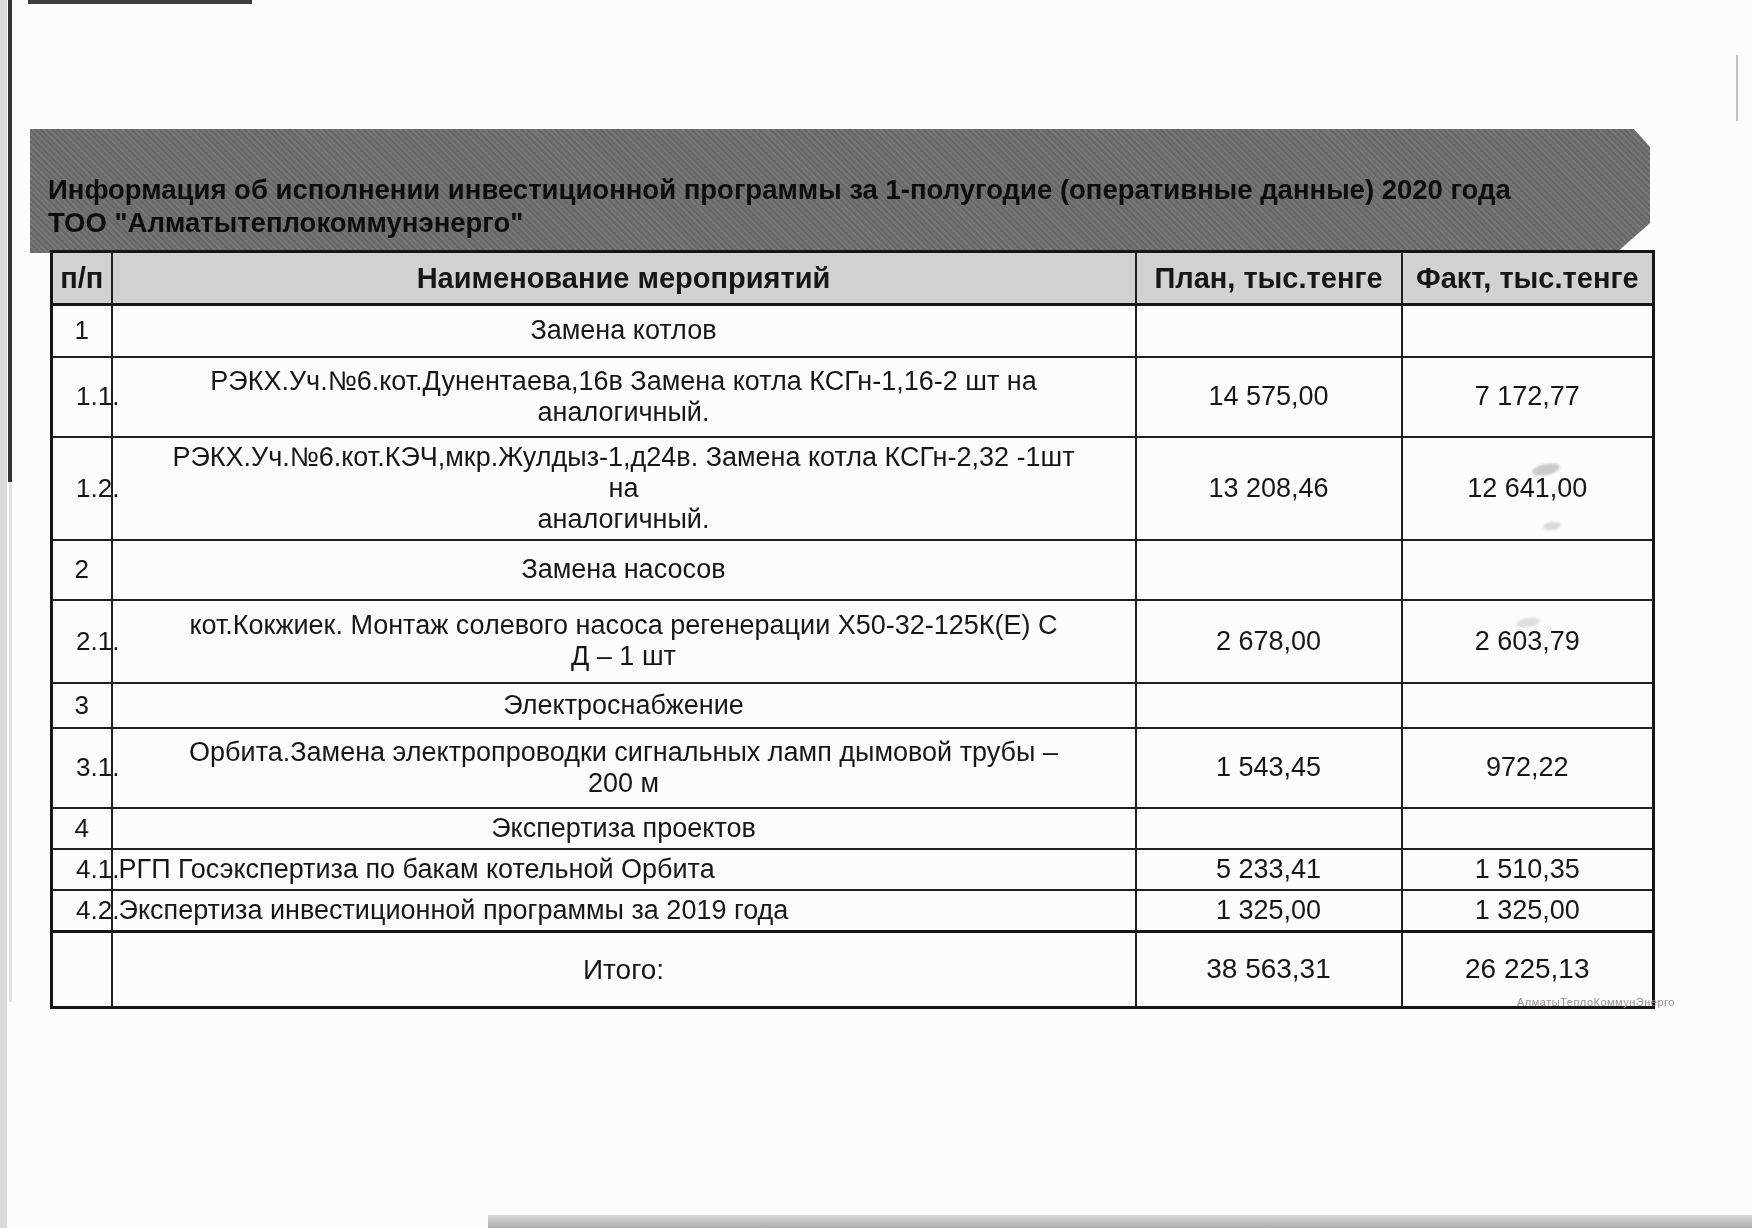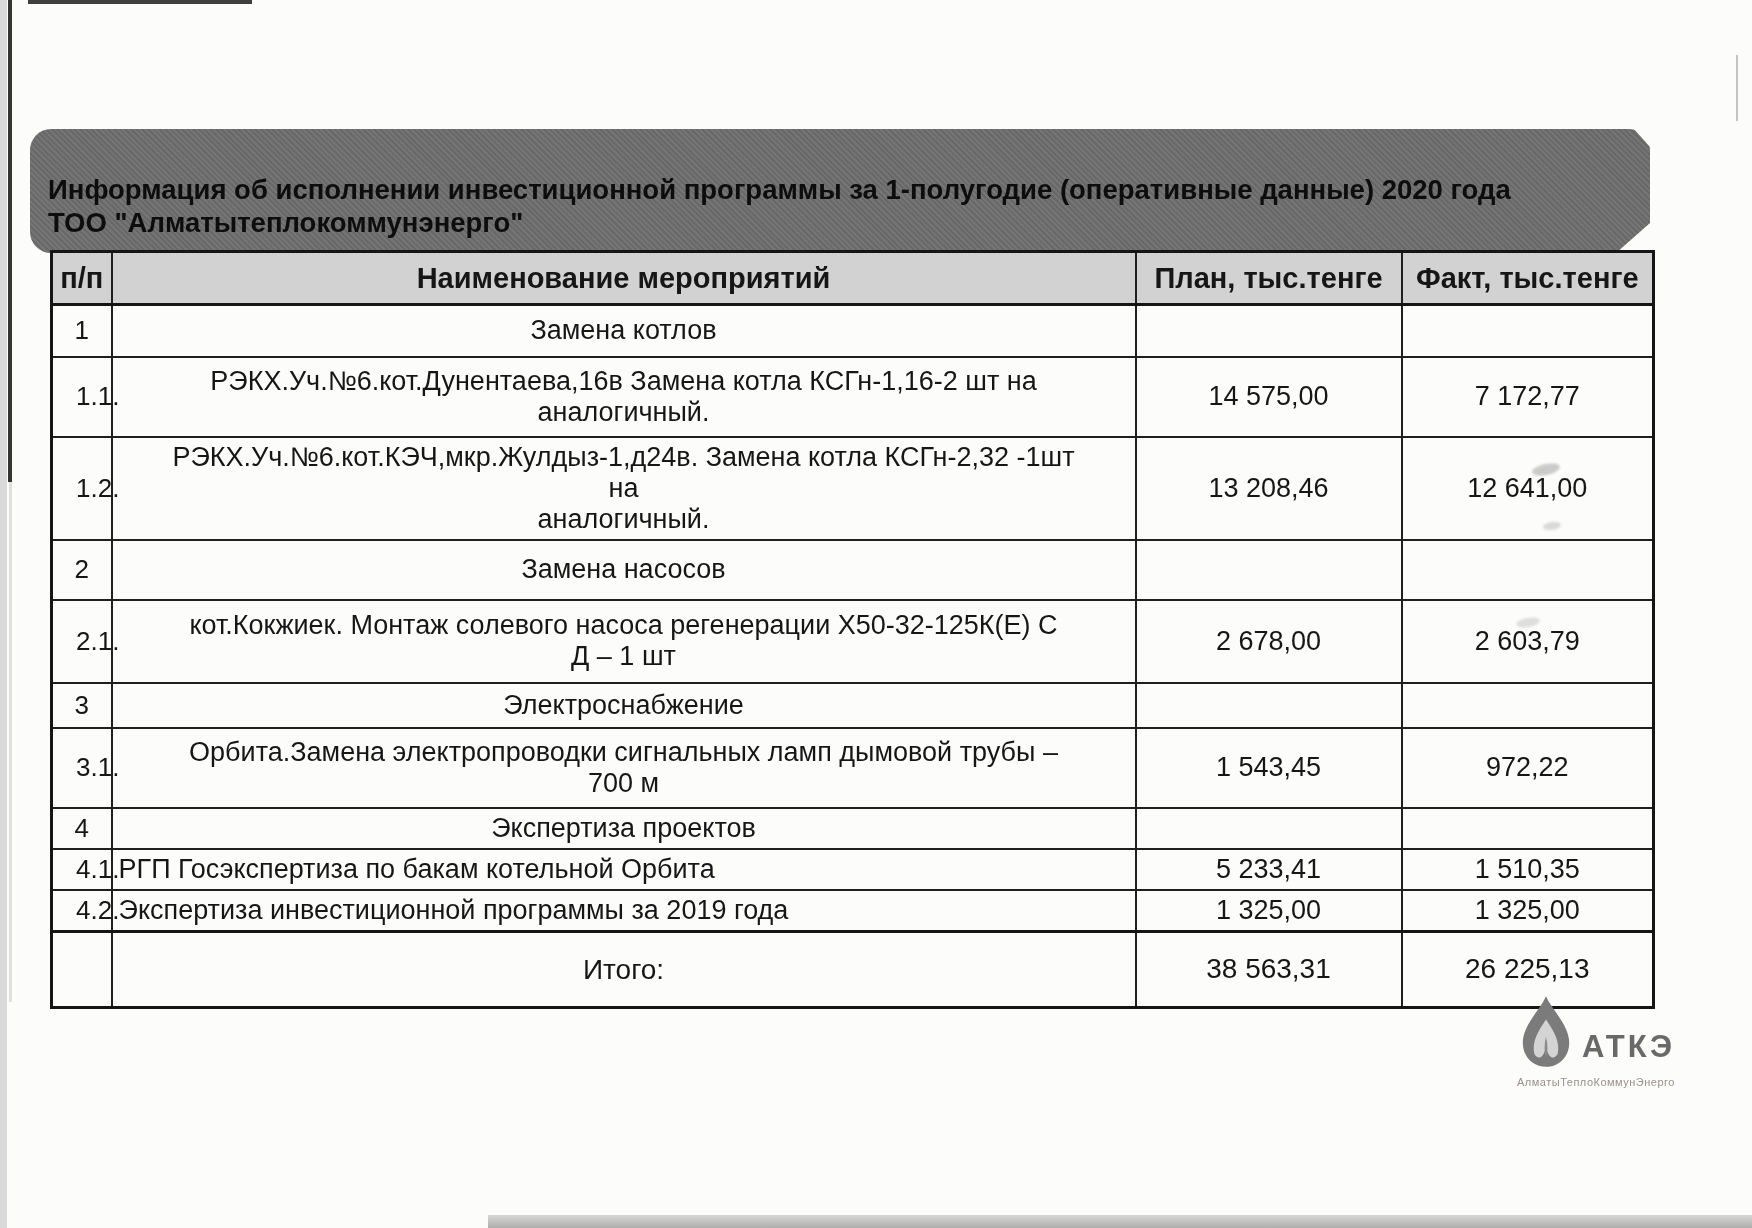--- a/index.html
+++ b/index.html
@@ -28,21 +28,20 @@
   
   .banner {
     position:absolute; left:30px; top:129px; width:1620px;
     background:#6e6e6e;
     background-image:repeating-linear-gradient(45deg, rgba(255,255,255,.05) 0 2px, rgba(0,0,0,.06) 2px 4px);
     color:#0d0d0d;
     font-weight:bold; font-size:27.5px; line-height:33px;
     padding:11px 20px 14px 18px;
     white-space:pre-line;
     clip-path:polygon(0 0, calc(100% - 16px) 0, 100% 18px, 100% calc(100% - 30px), calc(100% - 34px) 100%, 0 100%);
-    border-radius:21px;
   }
 
   
   table.main {
     position:absolute; left:50px; top:250px; width:1602px;
     border-collapse:collapse; table-layout:fixed;
     border:3px solid #151515;
   }
   th, td { border:2px solid #1f1f1f; vertical-align:middle; }
   thead th {
@@ -133,21 +132,21 @@
   </tr>
       <tr class="variant-category" style="height: 45px;">
     <td class="num">3</td>
     <td class="name">Электроснабжение</td>
     <td class="val"></td>
     <td class="val"></td>
   </tr>
       <tr class="variant-item" style="height: 80px;">
     <td class="num">3.1.</td>
     <td class="name">Орбита.Замена электропроводки сигнальных ламп дымовой трубы –
-700 м</td>
+200 м</td>
     <td class="val">1 543,45</td>
     <td class="val">972,22</td>
   </tr>
       <tr class="variant-category" style="height: 40px;">
     <td class="num">4</td>
     <td class="name">Экспертиза проектов</td>
     <td class="val"></td>
     <td class="val"></td>
   </tr>
       <tr class="variant-item-left" style="height: 40px;">
@@ -167,24 +166,14 @@
     <tr class="total-row" style="height:76px">
       <td class="num"></td>
       <td class="name">Итого:</td>
       <td class="val">38 563,31</td>
       <td class="val">26 225,13</td>
     </tr>
   </tbody>
 </table>
 
 <div class="logo">
-  <div class="logo-row">
-    <span>
-      <svg width="58" height="76" viewBox="0 0 60 78">
-        <path d="M30 2 C 24 16, 6 32, 6 50 C 6 65, 17 75, 30 75 C 43 75, 54 65, 54 50 C 54 32, 36 16, 30 2 Z" fill="#7b7b7b"></path>
-        <path d="M30 26 C 22 38, 15 49, 18 62 C 24 70, 29 63, 30 52 C 31 63, 36 70, 42 62 C 45 49, 38 38, 30 26 Z" fill="#d4d4d4"></path>
-        <path d="M30 44 C 28 52, 28 60, 30 66 C 32 60, 32 52, 30 44 Z" fill="#8a8a8a"></path>
-      </svg>
-    </span>
-    <span class="logo-acronym">АТКЭ</span>
-  </div>
   <div class="logo-subtitle">АлматыТеплоКоммунЭнерго</div>
 </div>
 
 </body></html>

